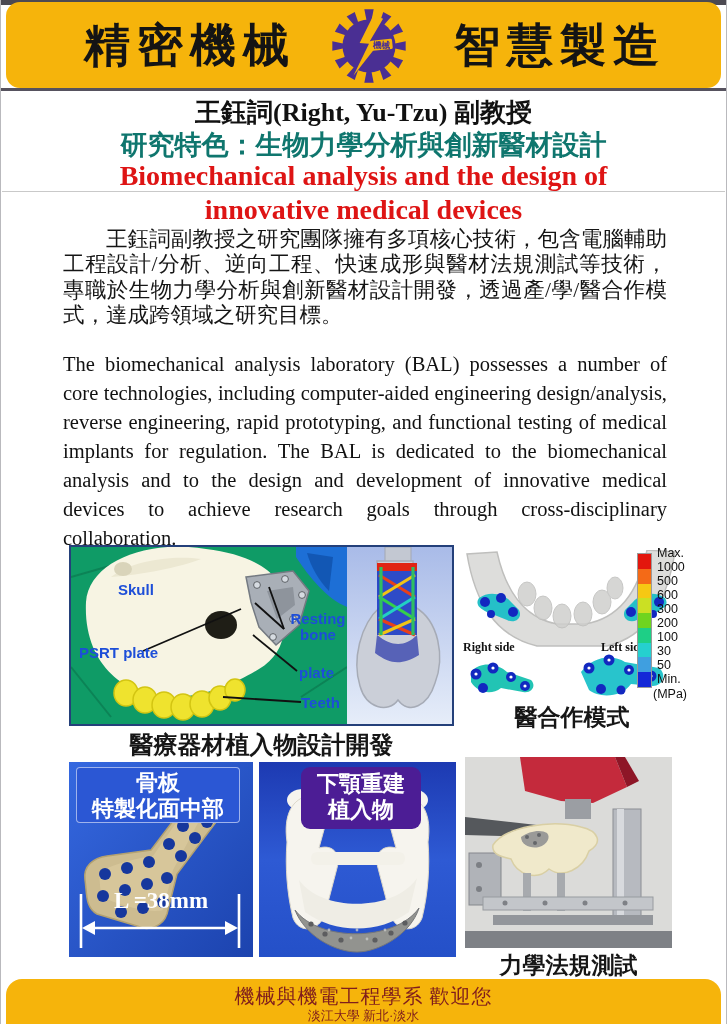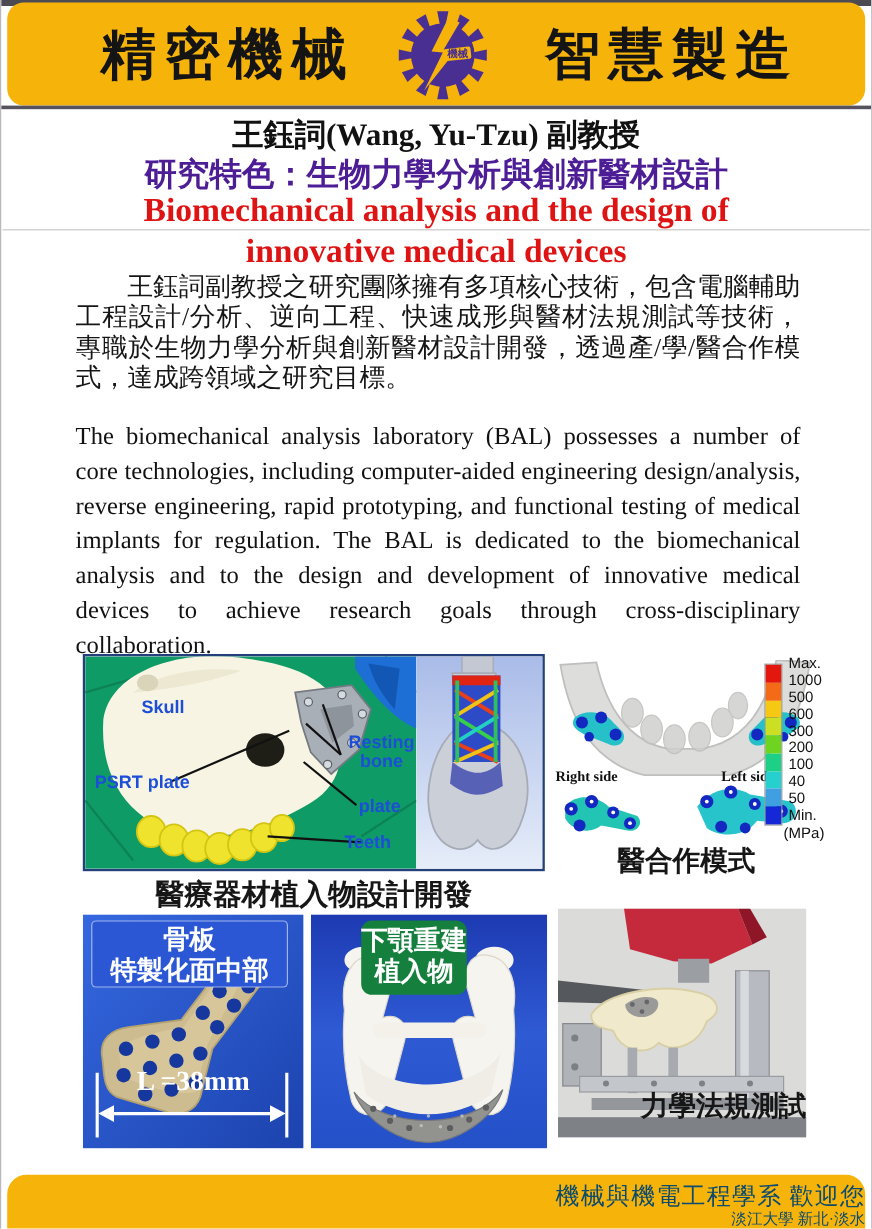--- a/index.html
+++ b/index.html
@@ -40,26 +40,26 @@
   .cb-seg{flex:1;}
   .cb-lab{position:absolute;left:20px;font-family:"Liberation Sans",sans-serif;font-size:12.5px;color:#101010;white-space:nowrap;}
 
   
   .fig-plate{left:68px;top:762px;width:184px;height:195px;}
   .fig-jaw{left:258px;top:762px;width:197px;height:195px;}
   .fig-machine{left:464px;top:757px;width:207px;height:191px;}
   .blue-label{position:absolute;text-align:center;color:#fff;font-family:"Liberation Sans",sans-serif;
               font-weight:bold;font-size:22px;line-height:26px;}
   .plate-label{left:7px;top:5px;width:164px;height:56px;background:#2b57d4;border:1.5px solid rgba(255,255,255,.55);border-radius:4px;padding-top:2px;box-sizing:border-box;}
-  .jaw-label{left:42px;top:5px;width:88px;height:62px;background:#15803d;border-radius:9px;padding-top:4px;box-sizing:border-box;}
+  .jaw-label{left:42px;top:5px;width:120px;height:62px;background:#4c1d95;border-radius:9px;padding-top:4px;box-sizing:border-box;}
   .dim-text{position:absolute;left:0;width:100%;top:126px;text-align:center;color:#fff;
             font-family:"Liberation Serif",serif;font-weight:bold;font-size:23px;}
 
   
-  .footer{position:absolute;left:5px;right:5px;top:979px;height:45px;border-radius:16px 16px 0 0;text-align:right;color:#0c4a6e;}
+  .footer{position:absolute;left:5px;right:5px;top:979px;height:45px;border-radius:16px 16px 0 0;text-align:center;color:#7f1d1d;}
   .f1{position:absolute;left:0;right:0;top:4px;font-size:20px;letter-spacing:1px;}
   .f2{position:absolute;left:0;right:0;top:28px;font-size:13px;}
 </style>
 </head>
 <body>
 
 <div class="page">
   <div class="topbar"></div>
 
   <div class="header" style="background: rgb(246, 180, 11);">
@@ -81,22 +81,22 @@
         <polygon points="44,3 56,3 53,18 47,18" transform="rotate(300 50 50)"></polygon>
         <polygon points="44,3 56,3 53,18 47,18" transform="rotate(330 50 50)"></polygon>
       </g>
       <path d="M56 10 L38 46 L50 47 L30 88 L64 45 L51 44 L68 15 Z" fill="#f6b40b"></path>
       <rect x="52" y="42" width="28" height="13" rx="2" fill="#f6b40b" transform="rotate(-6 66 48)"></rect>
       <text x="66" y="52" font-size="11" font-weight="bold" fill="#4a2f93" text-anchor="middle">機械</text>
     </svg>
   </div>
   <div class="hdr-underline"></div>
 
-  <div class="tl t-name">王鈺詞(Wang, Yu-Tzu) 副教授</div>
-  <div class="tl t-zh" style="color: #4c1d95;">研究特色：生物力學分析與創新醫材設計</div>
+  <div class="tl t-name">王鈺詞(Right, Yu-Tzu) 副教授</div>
+  <div class="tl t-zh" style="color: #0f766e;">研究特色：生物力學分析與創新醫材設計</div>
   <div class="tl t-en1" style="color: rgb(222, 20, 20);">Biomechanical analysis and the design of</div>
   <div class="t-div"></div>
   <div class="tl t-en2" style="color: rgb(222, 20, 20);">innovative medical devices</div>
 
   <div class="para-zh">王鈺詞副教授之研究團隊擁有多項核心技術，包含電腦輔助工程設計/分析、逆向工程、快速成形與醫材法規測試等技術，專職於生物力學分析與創新醫材設計開發，透過產/學/醫合作模式，達成跨領域之研究目標。</div>
   <div class="para-en">The biomechanical analysis laboratory (BAL) possesses a number of core technologies, including computer-aided engineering design/analysis, reverse engineering, rapid prototyping, and functional testing of medical implants for regulation. The BAL is dedicated to the biomechanical analysis and to the design and development of innovative medical devices to achieve research goals through cross-disciplinary collaboration.</div>
 
   <div class="fig fig-implant">
     <svg width="276" height="177" viewBox="0 0 276 177">
       <rect width="276" height="177" fill="#0f9b66"></rect>
@@ -160,21 +160,21 @@
         <line x1="68" y1="72" x2="32" y2="88" stroke="#f0c316"></line>
         <line x1="34" y1="20" x2="34" y2="88" stroke="#2fbf62"></line>
         <line x1="66" y1="20" x2="66" y2="88" stroke="#2fbf62"></line>
       </g>
       <path d="M30 88 C45 100 58 100 70 88 L72 108 C55 118 44 118 28 106 Z" fill="#4a55b4" opacity="0.9"></path>
     </svg>
     <span class="photo-label" style="left:47px;top:35px;">Skull</span>
     <span class="photo-label" style="left:8px;top:98px;">PSRT plate</span>
     <span class="photo-label" style="left:216px;top:64px;width:62px;text-align:center;">Resting bone</span>
     <span class="photo-label" style="left:228px;top:118px;">plate</span>
-    <span class="photo-label" style="left:216px;top:148px;">Teeth</span>
+    <span class="photo-label" style="left:230px;top:148px;">Teeth</span>
   </div>
   <div class="cap" style="left:68px;width:385px;top:729px;font-size:24px;">醫療器材植入物設計開發</div>
 
   <div class="fig fig-fea">
     <svg width="222" height="152" viewBox="0 0 222 152">
       <rect width="222" height="152" fill="#ffffff"></rect>
       <path d="M6 4 C14 52 34 86 76 96 L146 96 C188 86 206 50 214 2 L186 0 C178 40 160 68 124 74 L96 74 C62 68 44 38 36 2 Z" fill="#dcdcda" opacity="0.95" stroke="#bcbcba" stroke-width="1.5"></path>
       <g fill="#cfcfcd" opacity="0.85" stroke="#bdbdbb">
         <ellipse cx="66" cy="44" rx="9" ry="12"></ellipse>
           <ellipse cx="82" cy="58" rx="9" ry="12"></ellipse>
@@ -239,21 +239,21 @@
       <div class="cb-seg" style="background: rgb(63, 159, 224);"></div>
       <div class="cb-seg" style="background: rgb(20, 40, 216);"></div>
     </div>
     <span class="cb-lab" style="top:-5px;text-align:right;">Max.</span>
     <span class="cb-lab" style="top:9px;">1000</span>
     <span class="cb-lab" style="top:23px;">500</span>
     <span class="cb-lab" style="top:37px;">600</span>
     <span class="cb-lab" style="top:51px;">300</span>
     <span class="cb-lab" style="top:65px;">200</span>
     <span class="cb-lab" style="top:79px;">100</span>
-    <span class="cb-lab" style="top:93px;">40</span>
+    <span class="cb-lab" style="top:93px;">30</span>
     <span class="cb-lab" style="top:107px;">50</span>
     <span class="cb-lab" style="top:121px;">Min.</span>
     <span class="cb-lab" style="top:136px;left:16px;">(MPa)</span>
   </div>
   <div class="cap" style="left:460px;width:222px;top:702px;">醫合作模式</div>
 
   <div class="fig fig-plate">
     <svg width="184" height="195" viewBox="0 0 184 195" style="position:absolute;left:0;top:0;">
       <defs>
         <linearGradient id="pbg" x1="0" y1="0" x2="1" y2="1">
@@ -358,19 +358,19 @@
       <rect x="92" y="116" width="8" height="38" fill="#a7aaae"></rect>
       <rect x="18" y="140" width="170" height="13" fill="#c3c6ca" stroke="#989ba0"></rect>
       <rect x="28" y="158" width="160" height="10" fill="#93969b"></rect>
       <circle cx="40" cy="146" r="2.5" fill="#7e8186"></circle>
         <circle cx="80" cy="146" r="2.5" fill="#7e8186"></circle>
       <circle cx="120" cy="146" r="2.5" fill="#7e8186"></circle>
         <circle cx="160" cy="146" r="2.5" fill="#7e8186"></circle>
       <rect x="0" y="174" width="207" height="17" fill="#7e8186"></rect>
     </svg>
   </div>
-  <div class="cap" style="left:464px;width:207px;top:906px;text-align:right;">力學法規測試</div>
+  <div class="cap" style="left:464px;width:207px;top:950px;">力學法規測試</div>
 
   <div class="footer" style="background: rgb(246, 180, 11);">
     <div class="f1">機械與機電工程學系 歡迎您</div>
     <div class="f2">淡江大學 新北·淡水</div>
   </div>
 </div>
 
 </body></html>

